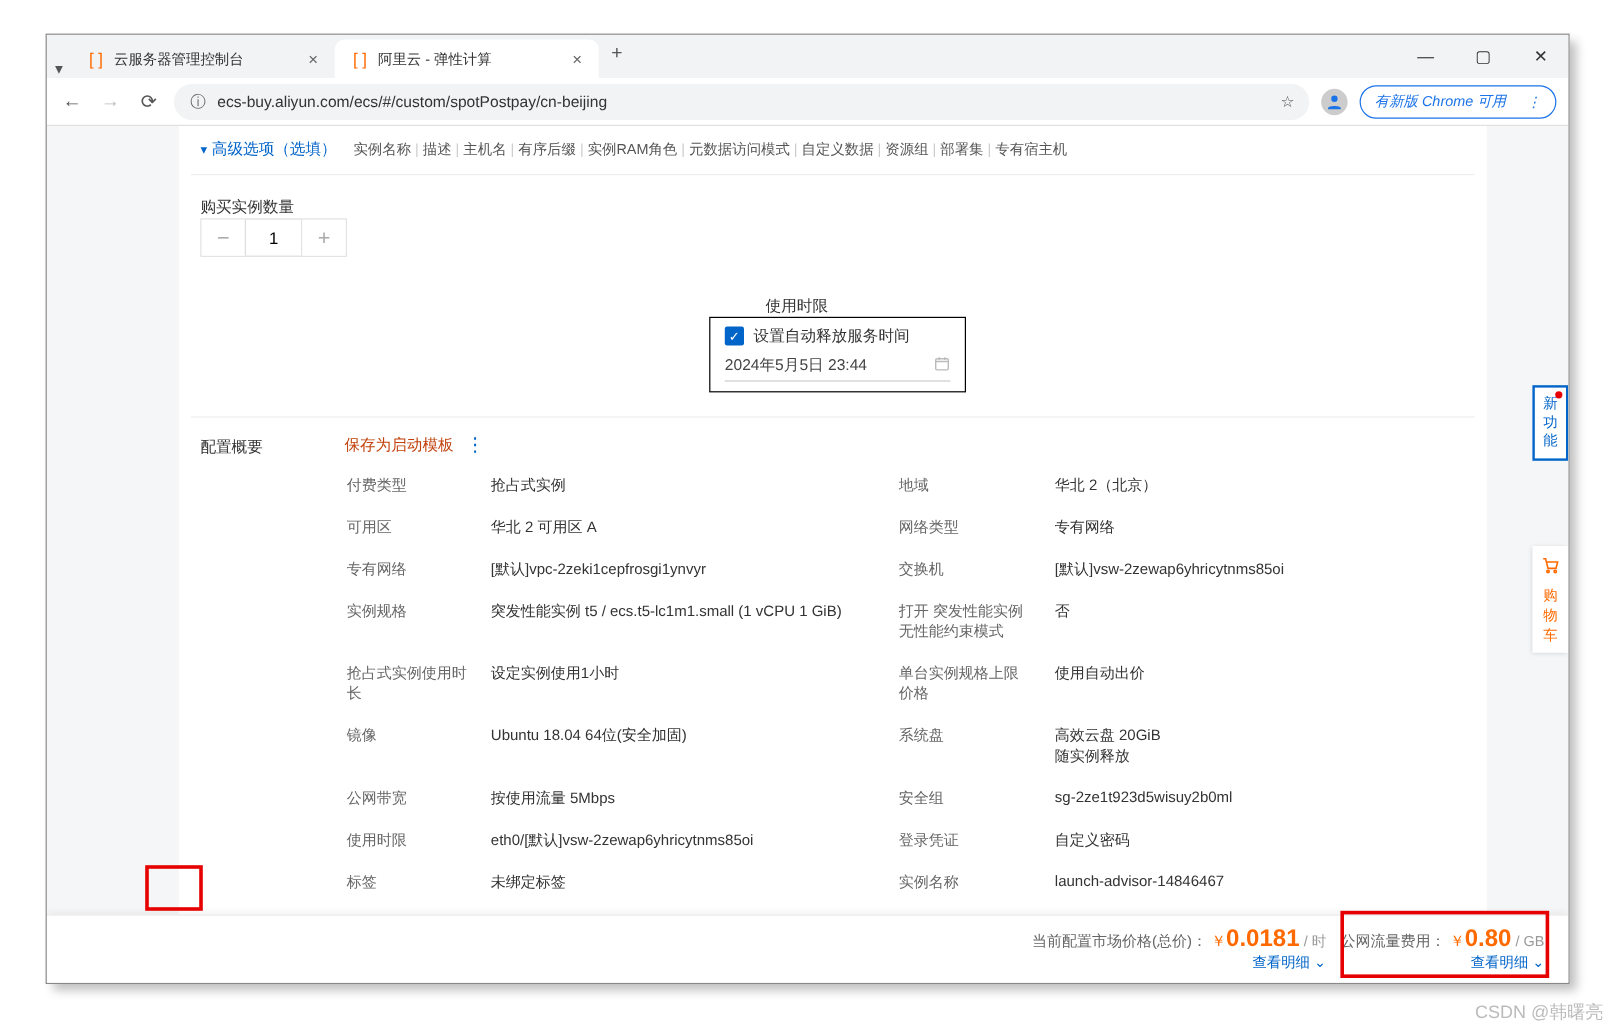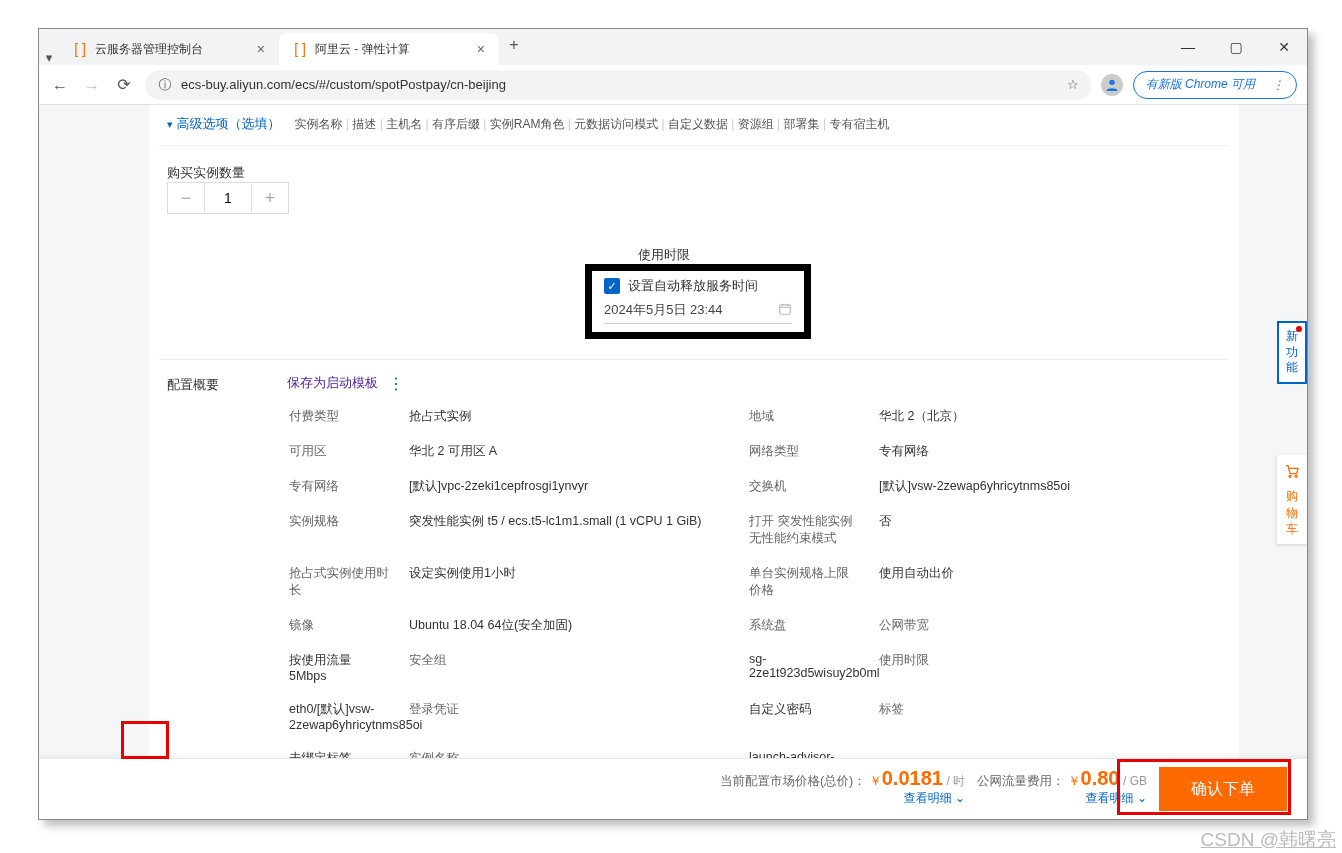--- a/index.html
+++ b/index.html
@@ -117,26 +117,26 @@
   .adv-meta span:last-child::after { content:""; }
   .form-row { display:flex; align-items:flex-start; padding: 14px 0 14px 8px; flex-direction: column; }
   .form-label { width:120px; color:#333; font-size:13px; flex-shrink:0; padding-top:4px; }
   .form-body { flex:1; }
   .stepper {
     display:inline-flex; align-items:center; border:1px solid #ddd; height:32px;
   }
   .stepper button { width:36px; height:100%; background:#fff; border:none; color:#aaa; font-size:18px; cursor:pointer; }
   .stepper input { width:46px; border:none; text-align:center; font-size:14px; }
   .stepper .sep { width:1px; height:100%; background:#ddd; }
-  .redbox { border:7px solid #000000; padding:6px 12px 8px 12px; display:inline-block; }
+  .redbox { border:1px solid #000000; padding:6px 12px 8px 12px; display:inline-block; }
   .chk { width:16px; height:16px; background:#0064c8; border-radius:2px; display:inline-flex; align-items:center; justify-content:center; color:#fff; font-size:11px; vertical-align:middle; margin-right:8px; }
   .chk::before { content:"\2713"; }
   .dateline { display:flex; align-items:center; border-bottom:1px solid #ccc; width:188px; margin-top:6px; padding-bottom:4px; font-size:13px; color:#444; }
   .cal-icon { margin-left:auto; color:#bbb; }
-  .link { color:#4c1d95; cursor:pointer; }
+  .link { color:#c2410c; cursor:pointer; }
   .summary-hdr { display:flex; align-items:center; padding: 6px 0 10px 8px; }
   .kebab { color:#0064c8; font-size:16px; margin-left:10px; letter-spacing:-1px; }
   .summary-grid {
     display:grid;
     grid-template-columns: 100px 320px 110px 280px;
     column-gap: 20px;
     row-gap: 18px;
     padding: 4px 0 0 130px;
     font-size:12.5px;
     color:#333;
@@ -174,21 +174,21 @@
   .side-cart {
     position:absolute; right:0px; top:350px;
     width:30px; background:#fff; box-shadow:0 1px 4px rgba(0,0,0,0.15);
     padding:8px 0 6px 0; text-align:center; font-size:12px; color:#ff6a00;
     line-height:1.4;
   }
   .cart-icon { width:18px; height:16px; margin:0 auto 4px auto; }
   
   .annot-box { position:absolute; border:3px solid #e60000; pointer-events:none; }
   .watermark {
-    position:absolute; right:6px; bottom:0; font-size:19px; color:#bbb;text-decoration:underline;
+    position:absolute; right:6px; bottom:0; font-size:15px; color:#bbb;
   }
 </style>
 </head>
 <body>
 
 <div class="outer-frame">
 
   <div class="tabbar">
     <div class="tab-spacer">▾</div>
     <div class="tab inactive">
@@ -304,20 +304,22 @@
           <div class="v">否</div>
 
         <div class="k" style="white-space:pre-line">抢占式实例使用时长</div>
           <div class="v">设定实例使用1小时</div>
         <div class="k" style="white-space:pre-line">单台实例规格上限价格</div>
           <div class="v">使用自动出价</div>
 
         <div class="k">镜像</div>
           <div class="v">Ubuntu 18.04 64位(安全加固)</div>
         <div class="k">系统盘</div>
+          <div class="v" style="white-space:pre-line">高效云盘 20GiB
+随实例释放</div>
 
         <div class="k">公网带宽</div>
           <div class="v">按使用流量 5Mbps</div>
         <div class="k">安全组</div>
           <div class="v">sg-2ze1t923d5wisuy2b0ml</div>
 
         <div class="k">使用时限</div>
           <div class="v">eth0/[默认]vsw-2zewap6yhricytnms85oi</div>
         <div class="k">登录凭证</div>
           <div class="v">自定义密码</div>
@@ -336,21 +338,20 @@
           <span style="color:#ff6a00">￥</span><span class="price-big">0.0181</span>
           <span class="price-unit">/ 时</span>
           <div><span class="detail-link"><span>查看明细</span> <span>⌄</span></span></div>
         </div>
         <div style="text-align:right">
           <span style="color:#666">公网流量费用：</span>
           <span style="color:#ff6a00">￥</span><span class="price-big">0.80</span>
           <span class="price-unit">/ GB</span>
           <div><span class="detail-link"><span>查看明细</span> <span>⌄</span></span></div>
         </div>
-        <button class="order-btn">确认下单</button>
       </div>
     </div>
 
     <div class="side-new" style="white-space:pre">新
 功
 能</div>
     <div class="side-cart">
       <svg class="cart-icon" viewBox="0 0 24 24" fill="none" stroke="#ff6a00" stroke-width="2">
           <circle cx="9" cy="20" r="1.5"></circle>
           <circle cx="18" cy="20" r="1.5"></circle>

